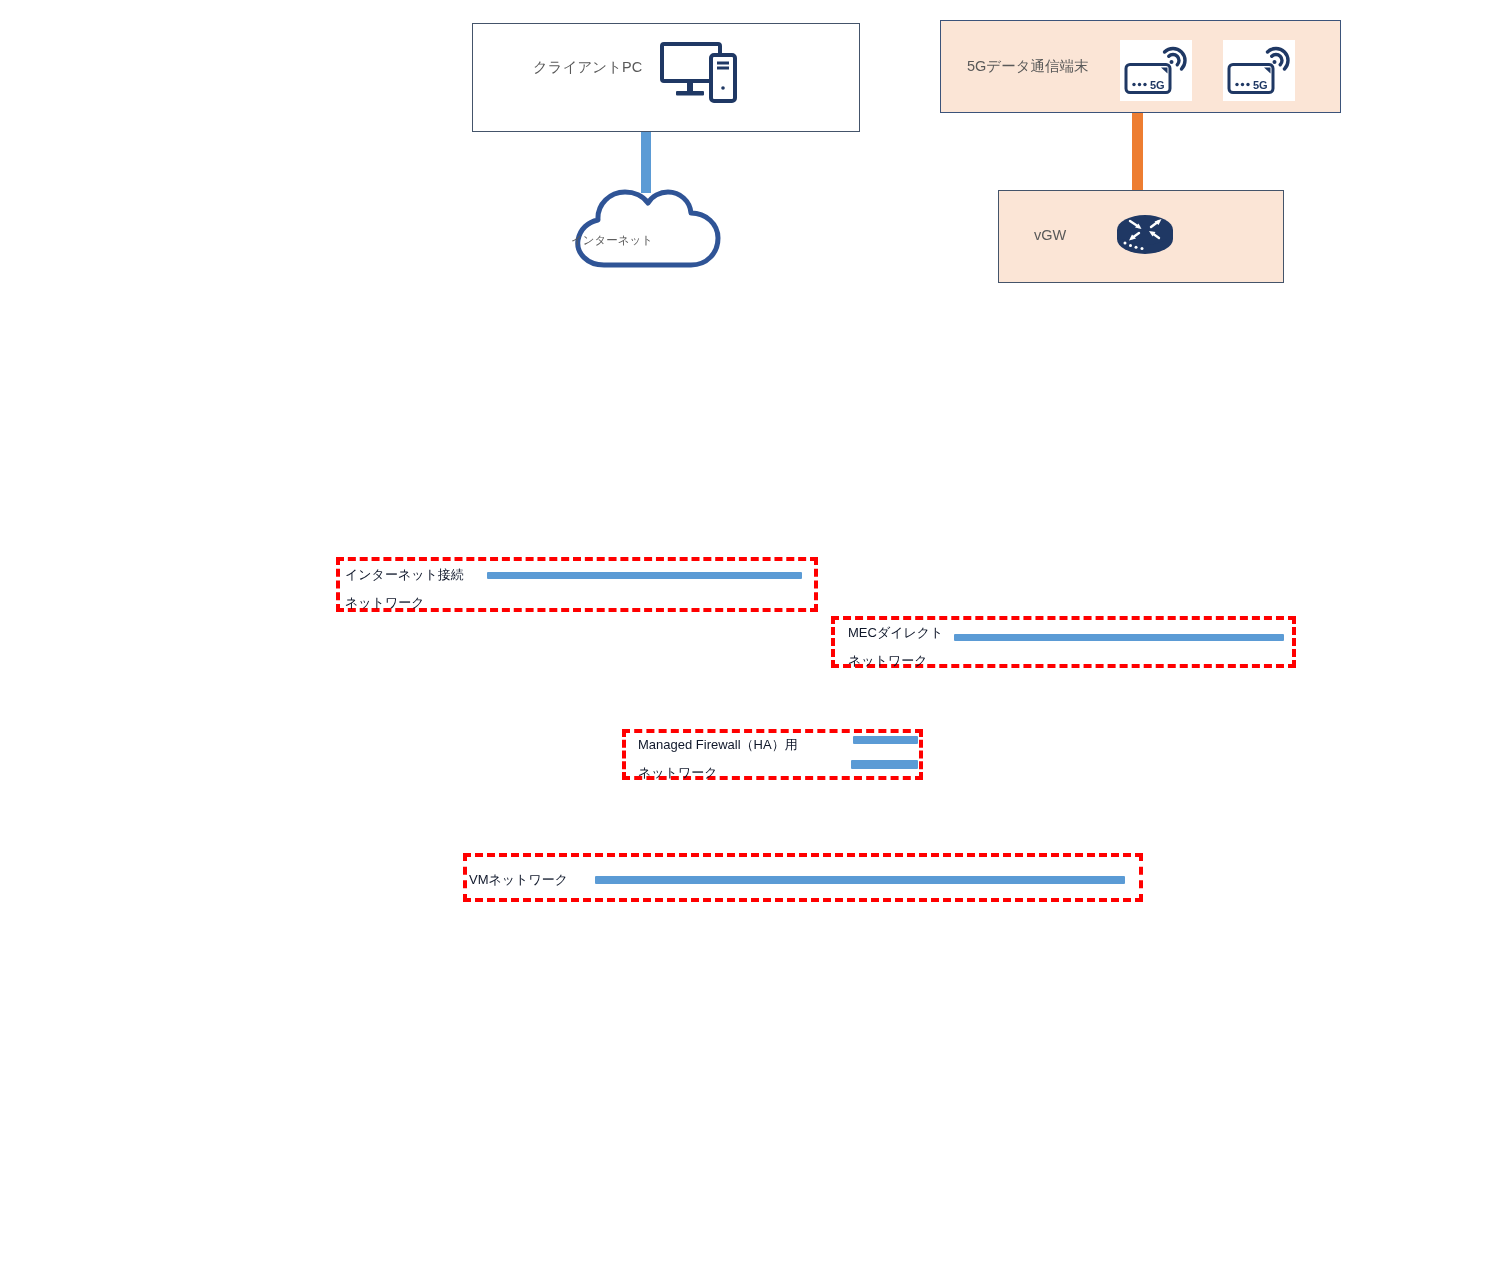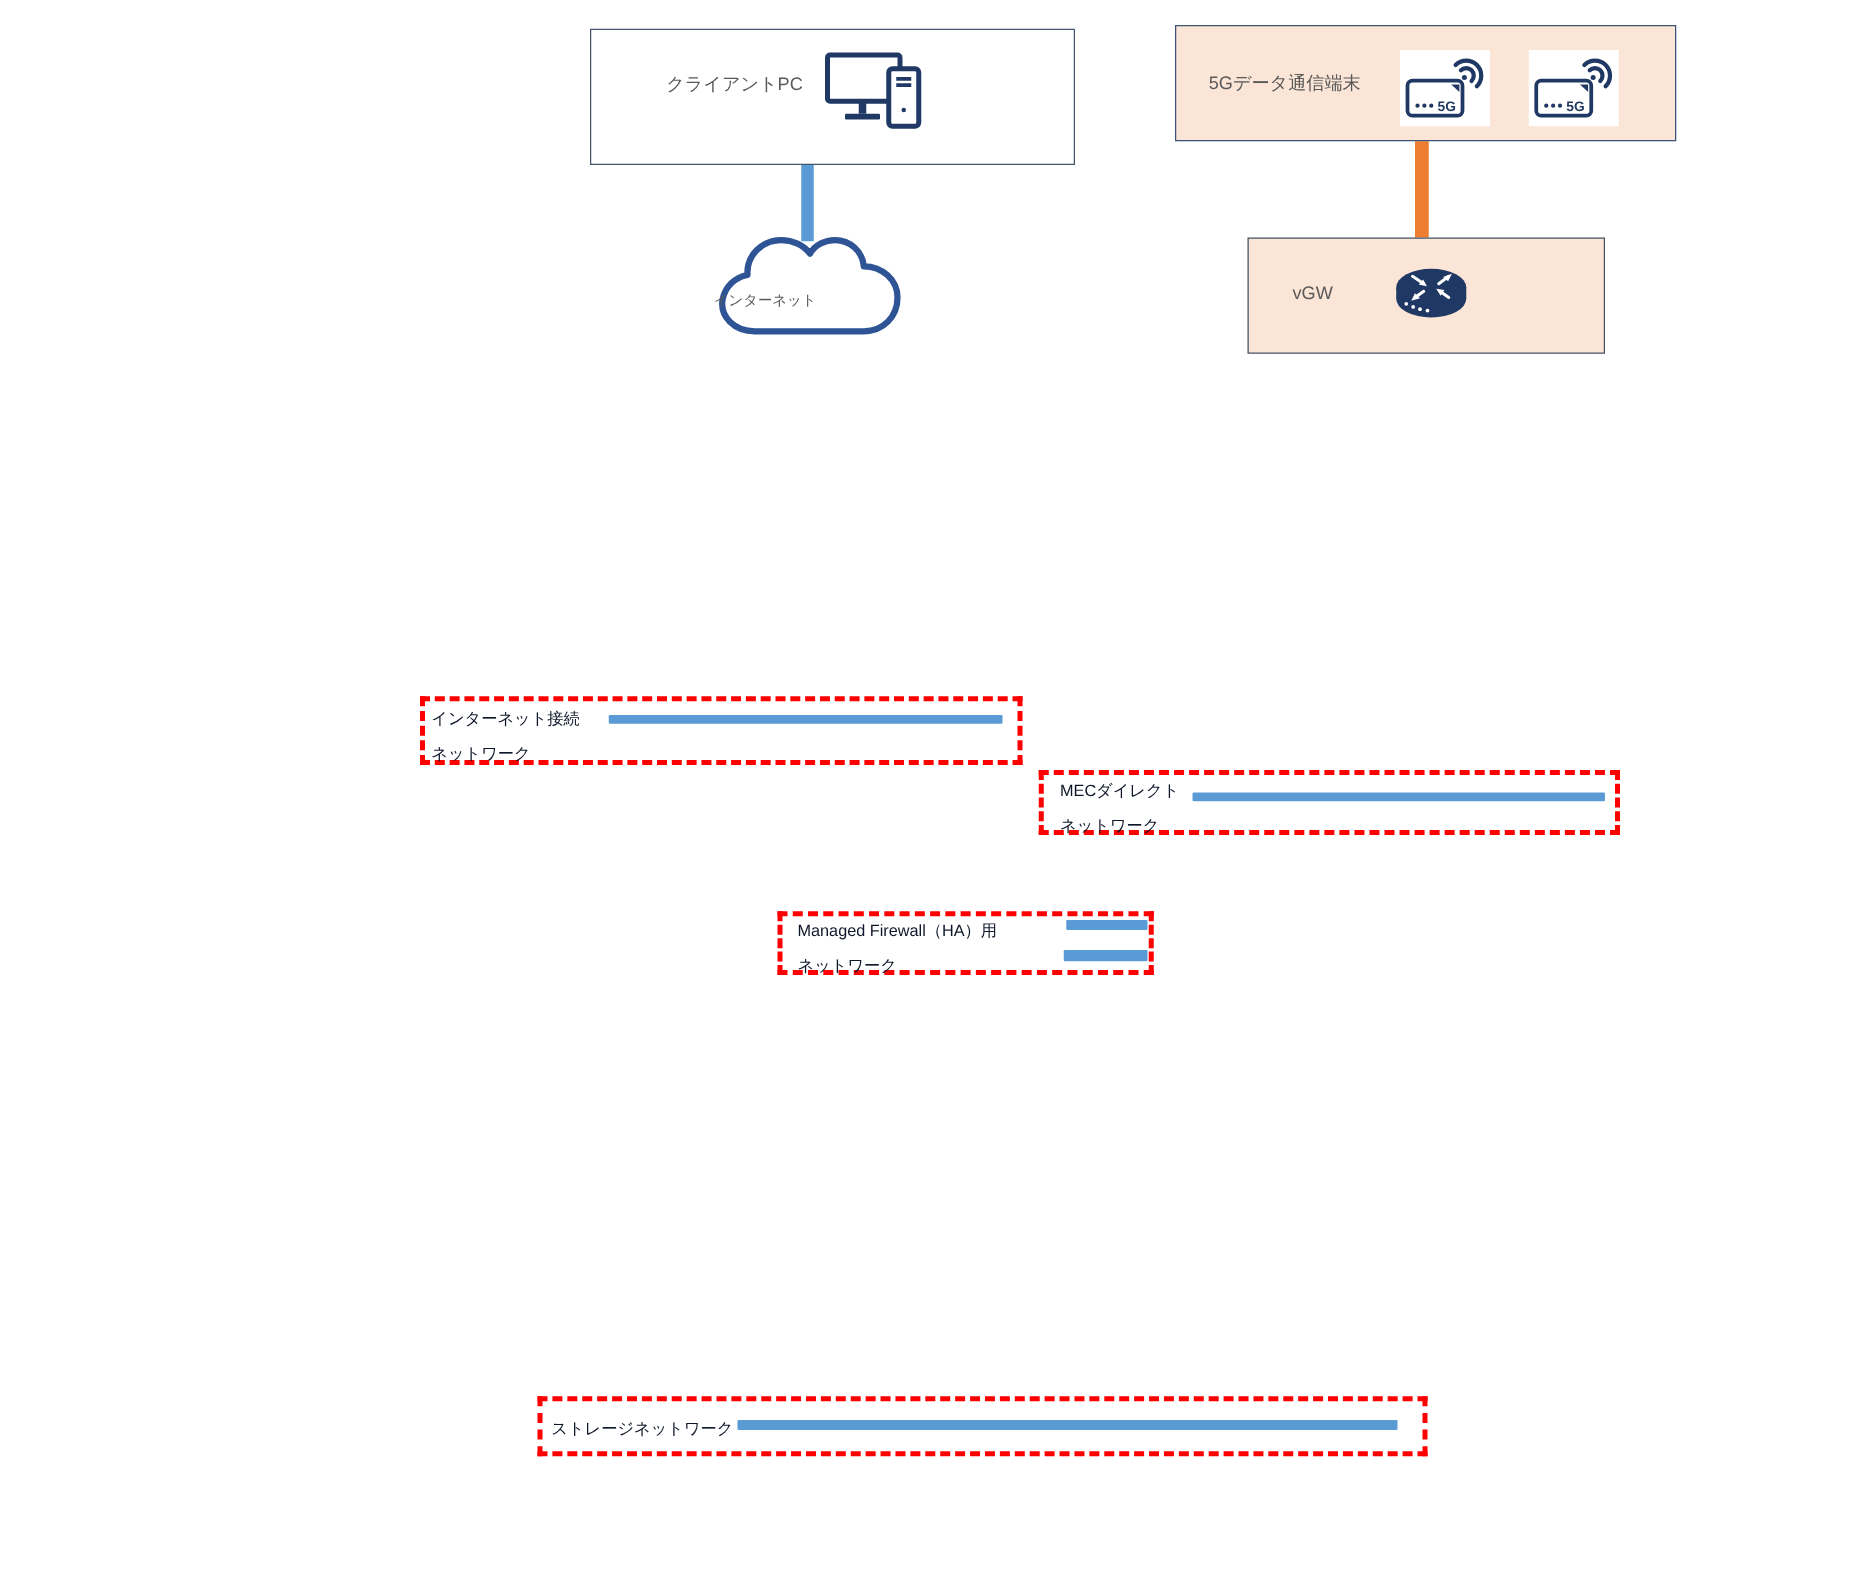--- a/index.html
+++ b/index.html
@@ -137,19 +137,19 @@
 
   <div class="net-box" style="left:622px;top:729px;width:301px;height:51px;">
     <div class="net-label" style="left:12px;top:-2px;">
       <div>Managed Firewall（HA）用</div>
       <div>ネットワーク</div>
     </div>
     <div class="seg-bar" style="left:227px;top:3px;width:65px;height:8px;"></div>
     <div class="seg-bar" style="left:225px;top:27px;width:67px;height:9px;"></div>
   </div>
 
+  <div class="net-box" style="left:463px;top:853px;width:680px;height:49px;">
+    <div class="net-label single" style="left:2px;top:14px;">VMネットワーク</div>
+    <div class="seg-bar" style="left:128px;top:19px;width:530px;height:8px;"></div>
+  </div>
 
-  <div class="net-box" style="left:430px;top:1117px;width:712px;height:48px;">
-    <div class="net-label single" style="left:7px;top:13px;">ストレージネットワーク</div>
-    <div class="seg-bar" style="left:156px;top:15px;width:528px;height:8px;"></div>
-  </div>
 
 </div>
 
 </body></html>

